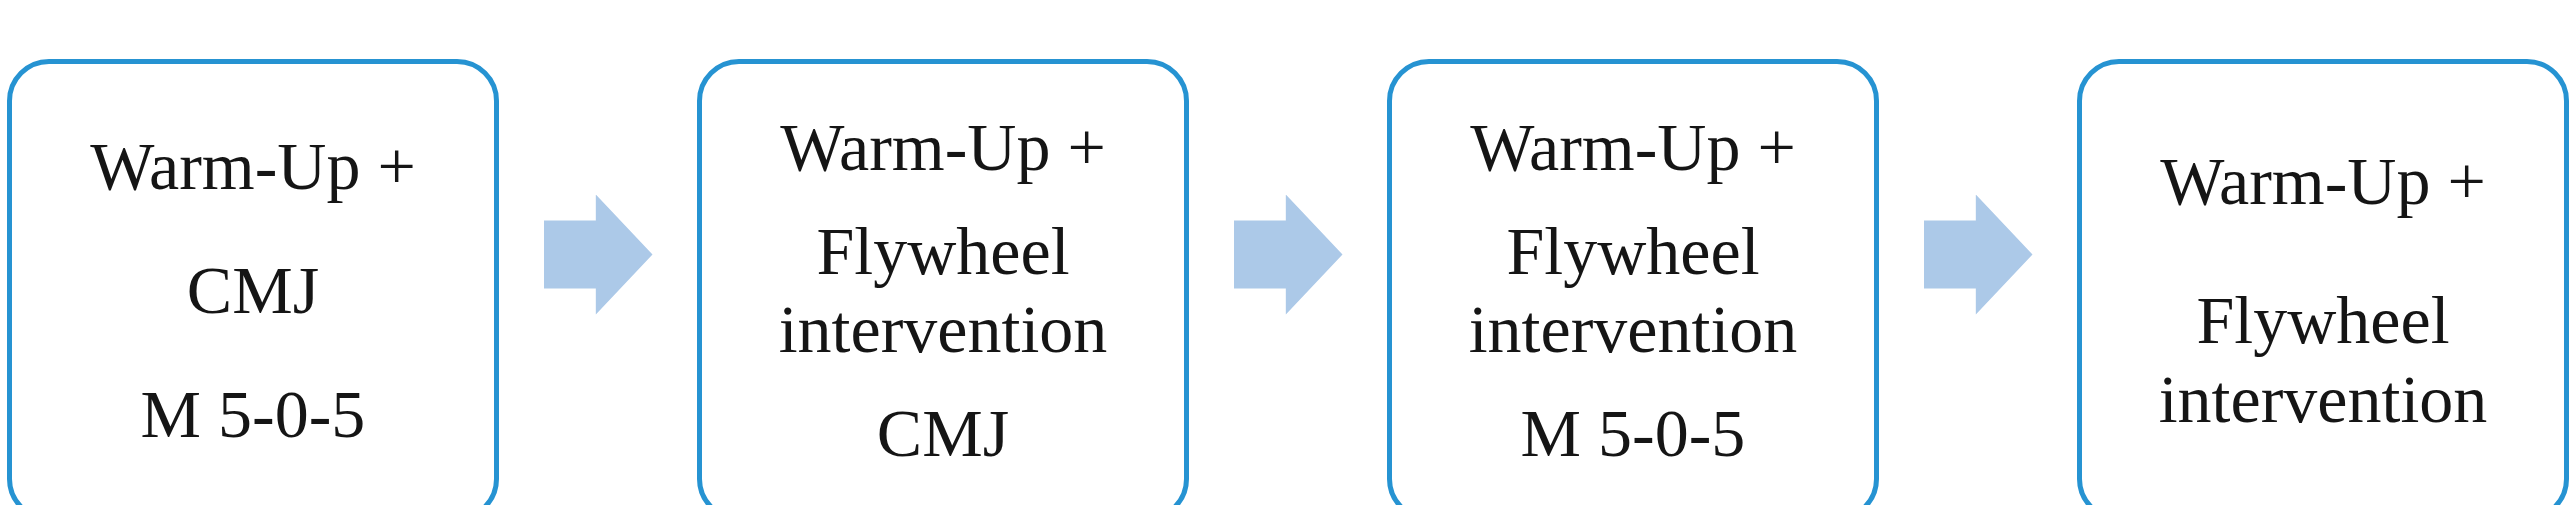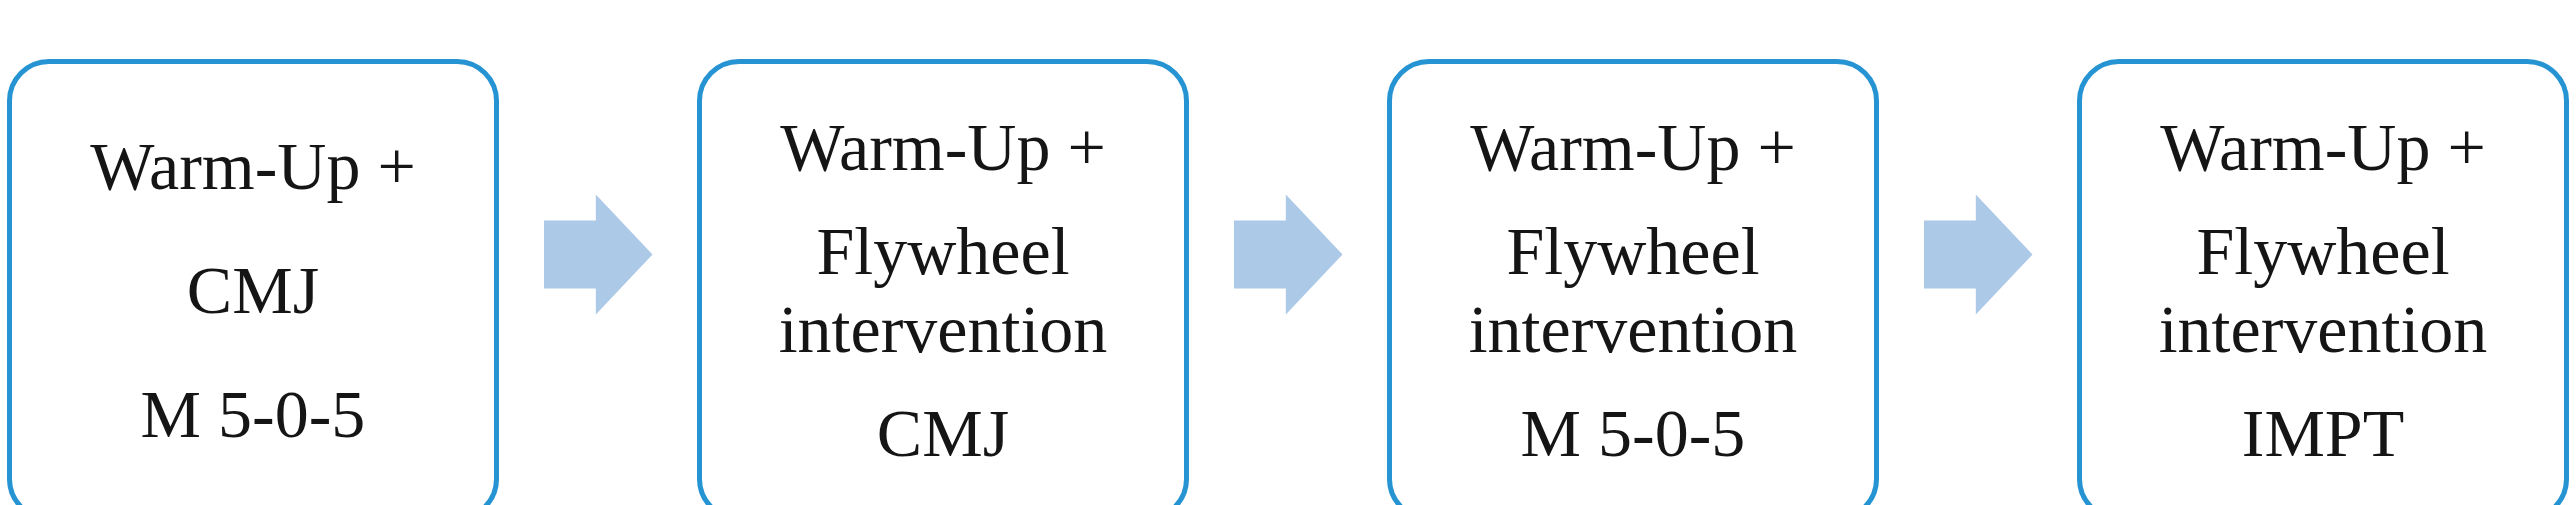--- a/index.html
+++ b/index.html
@@ -76,17 +76,16 @@
     <div class="line">Warm-Up +</div>
     <div class="line para">Flywheel intervention</div>
     <div class="line">M 5-0-5</div>
   </div>
 
   <div class="arrow"></div>
 
   <div class="box">
     <div class="line">Warm-Up +</div>
     <div class="line para">Flywheel intervention</div>
-    <div class="line">IMPT</div>
   </div>
 
 </div>
 
 
 </body></html>

